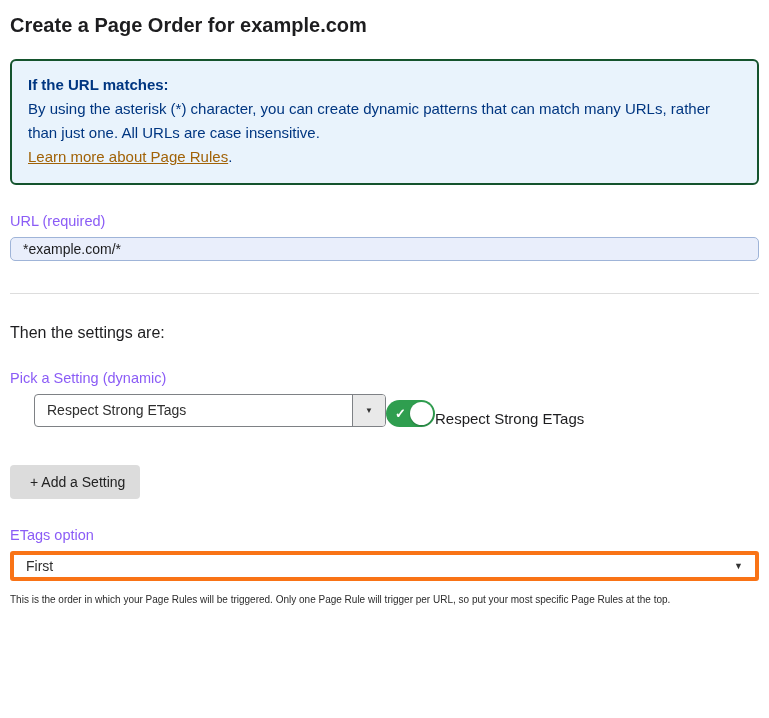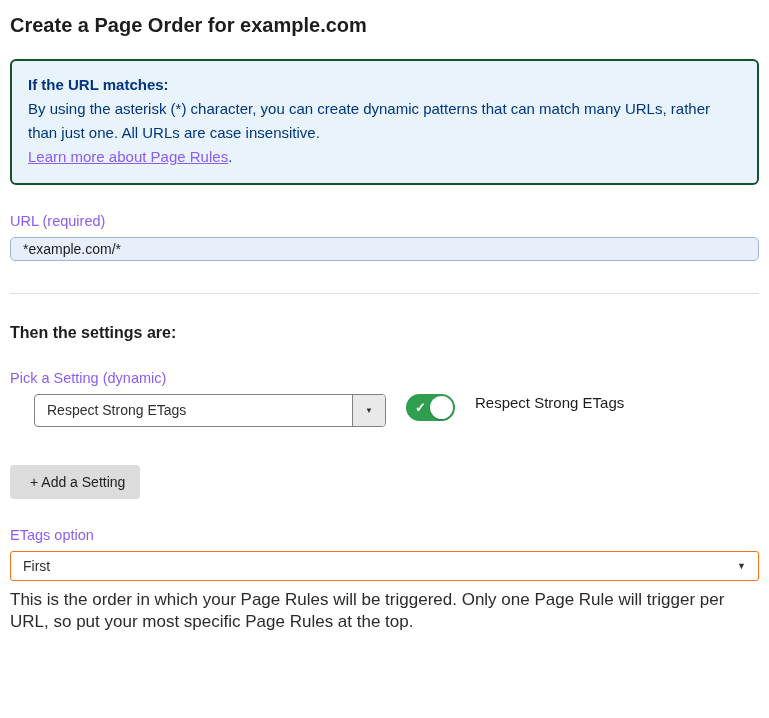--- a/index.html
+++ b/index.html
@@ -25,21 +25,21 @@
     background: #e9f3fc;
     border: 2px solid #14532d;
     border-radius: 6px;
     padding: 12px 16px 14px 16px;
     font-size: 15px;
     line-height: 24px;
     color: #003681;
   }
   .info-box .info-heading { font-weight: 700; }
   .info-box a.info-link {
-    color: #8b5cf6;
+    color: #a16207;
     text-decoration: underline;
     cursor: pointer;
   }
 
   .field-label {
     font-size: 14.5px;
     color: #8b5cf6;
     margin: 28px 0 8px 0;
   }
 
@@ -58,29 +58,28 @@
   }
 
   .divider {
     border: none;
     border-top: 1px solid #dddddd;
     margin: 32px 0 0 0;
   }
 
   h2.section-heading {
     font-size: 16px;
-    font-weight: 700;
+    font-weight: 400;
     color: #1d1d1f;
     margin: 30px 0 0 0;
   }
 
   .setting-row {
     display: flex;
-    align-items: flex-start;
-    gap: 20px;
+    align-items: flex-end;
     padding-left: 24px;
   }
 
   .setting-dropdown {
     display: flex;
     width: 352px;
     height: 33px;
     border: 1px solid #7e8185;
     border-radius: 4px;
     overflow: hidden;
@@ -154,32 +153,32 @@
   .add-setting-btn { margin-top: 38px; }
 
   .order-heading { margin-top: 46px; }
 
   .order-select {
     display: flex;
     align-items: center;
     justify-content: space-between;
     width: 100%;
     height: 30px;
-    border: 1px solid #f97316;
+    border: 4px solid #f97316;
     border-radius: 3px;
     padding: 0 12px;
     font-size: 14px;
     color: #2f2f2f;
     background: #fff;
     cursor: pointer;
   }
   .order-select .select-caret { font-size: 9px; color: #333; }
 
   .help-text {
-    font-size: 17px;
+    font-size: 10px;
     line-height: 22px;
     color: #2b2b2b;
     margin-top: 8px;
     max-width: 740px;
   }
 </style>
 </head>
 <body>
 
 <div class="page">

